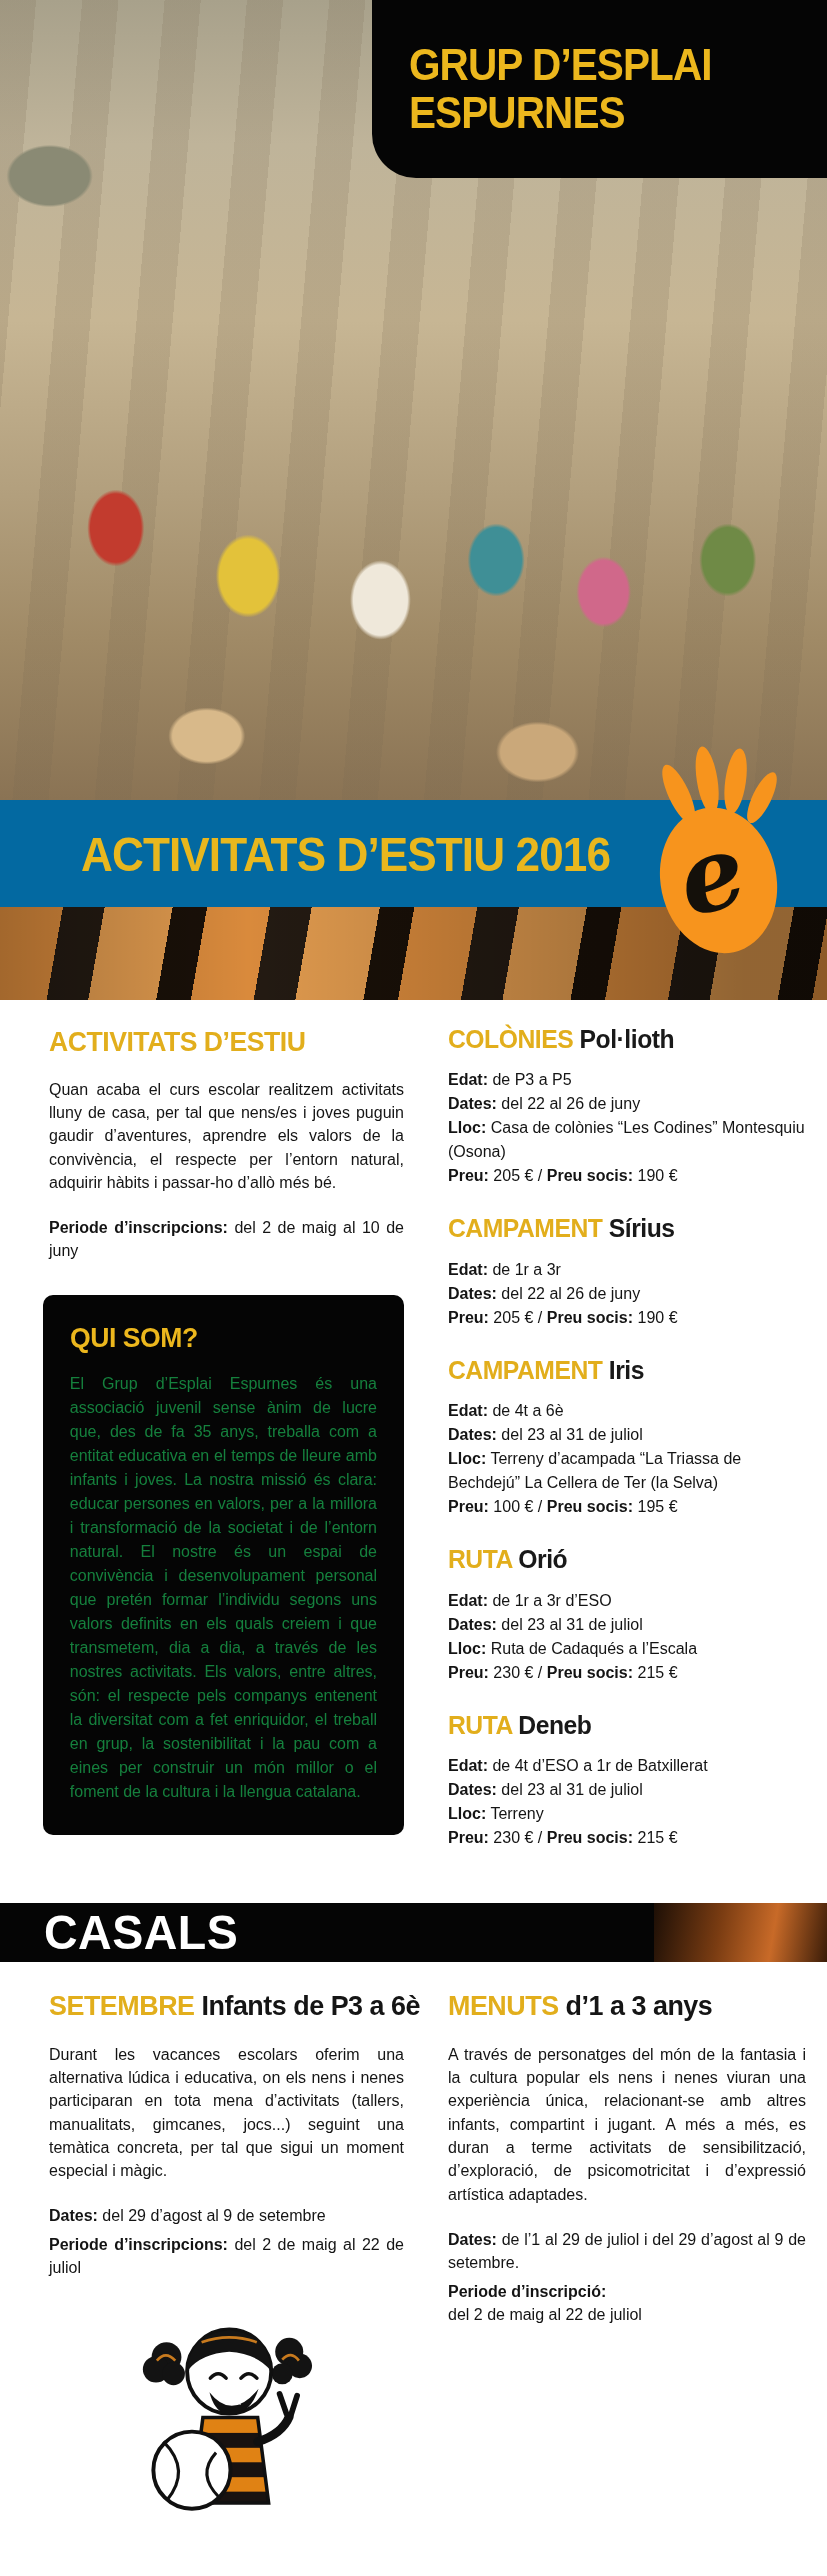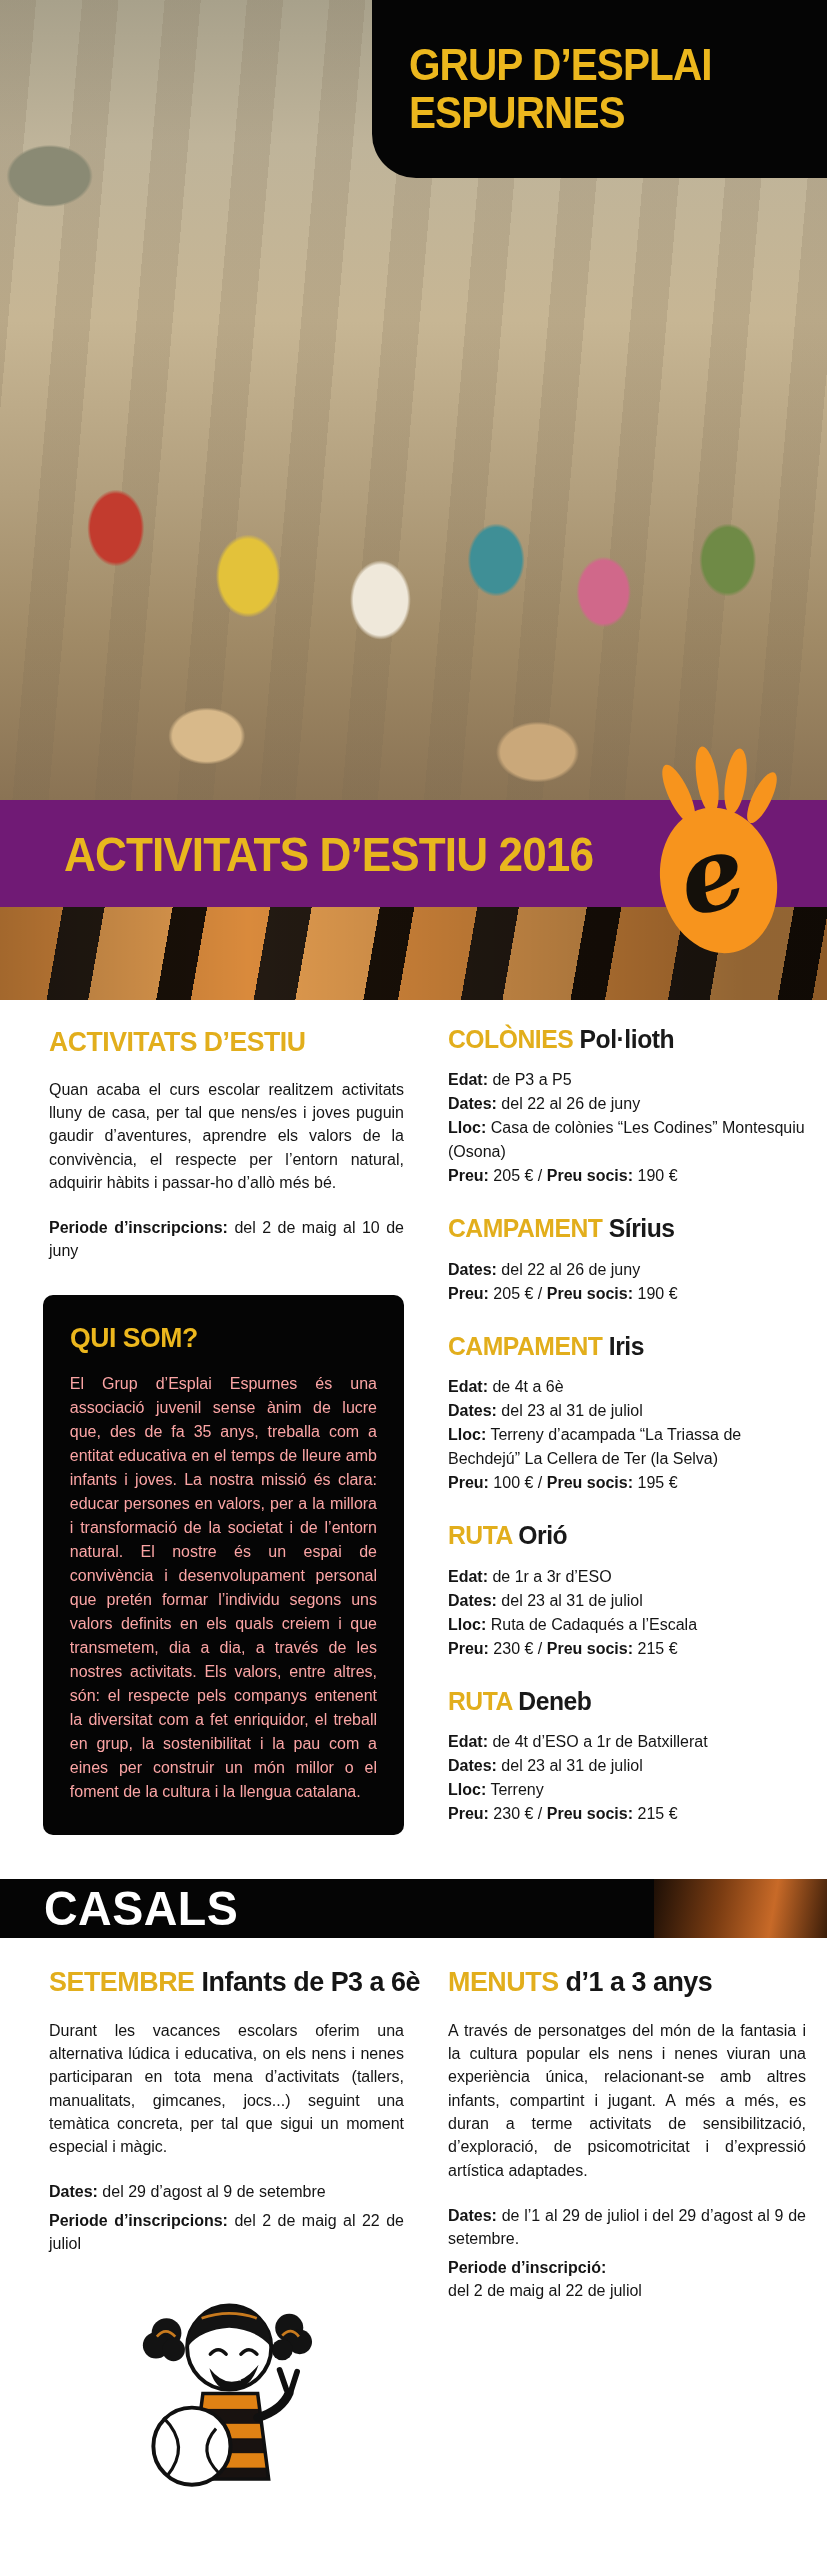--- a/index.html
+++ b/index.html
@@ -24,21 +24,21 @@
       linear-gradient(180deg,#a8a18b 0,#bfb49a 18%,#c7b694 40%,#b29f7d 62%,#a08a66 80%,#8a7354 100%);
   }
   .title-box{position:absolute;top:0;right:0;width:455px;height:178px;background:#050505;
     border-bottom-left-radius:44px;display:flex;flex-direction:column;justify-content:center;
     padding-left:37px;box-sizing:border-box;}
   .title-line{color:#ecb71d;font-size:45px;font-weight:bold;letter-spacing:-1px;line-height:1.06;
     transform:scaleX(.9);transform-origin:left center;white-space:nowrap;}
 
   
   .banner-wrap{position:relative;}
-  .banner{height:107px;background:#701a75;display:flex;align-items:center;padding-left:64px;}
+  .banner{height:107px;background:#0369a1;display:flex;align-items:center;padding-left:81px;}
   .banner-title{color:#e8b71e;font-size:49px;font-weight:bold;letter-spacing:-1px;
     transform:scaleX(.9);transform-origin:left center;white-space:nowrap;}
   .hand-logo{position:absolute;right:32px;top:-56px;width:155px;height:219px;z-index:6;}
 
   .strip{height:93px;background:
      linear-gradient(90deg, rgba(0,0,0,.25), rgba(0,0,0,0) 30%, rgba(0,0,0,.35) 90%),
      repeating-linear-gradient(100deg,#d98a3c 0 62px,#231a12 62px 103px,#e09a4e 103px 170px,#191008 170px 204px);}
 
   
   .content,.casals-content{display:flex;box-sizing:border-box;}
@@ -49,21 +49,21 @@
 
   h2.sec{color:#e2ae1c;font-size:28px;font-weight:bold;letter-spacing:-0.5px;margin:2.1px 0 19.6px;
     transform:scaleX(.95);transform-origin:left;}
   p.body{font-size:16px;line-height:1.46;text-align:justify;margin:0 0 21.6px;}
   p.pline{font-size:16px;line-height:1.46;margin:0 0 5.2px;text-align:justify;}
   p.pline strong{font-weight:bold;}
 
   .quisom{background:#050505;border-radius:10px;padding:27px 27px 31px;margin:32px 0 0 -6.2px;}
   .quisom h2{color:#ecb71d;font-size:28px;font-weight:bold;margin:0 0 18.5px;letter-spacing:-0.5px;
     transform:scaleX(.95);transform-origin:left;}
-  .quisom p{color:#fca5a5;font-size:16px;line-height:1.5;text-align:justify;margin:0;}
+  .quisom p{color:#15803d;font-size:16px;line-height:1.5;text-align:justify;margin:0;}
 
   .activity{margin-bottom:25px;}
   .activity h3{font-size:26px;margin:0 0 13.4px;letter-spacing:-0.5px;transform:scaleX(.95);transform-origin:left;white-space:nowrap;}
   .activity .atype{color:#e2ae1c;font-weight:bold;}
   .activity .aname{color:#191919;font-weight:bold;}
   .aline{font-size:16px;line-height:1.5;margin:0;}
 
   
   .casals-band{height:59px;background:#050505;display:flex;align-items:center;position:relative;overflow:hidden;}
   .casals-band h2{color:#fff;font-size:49px;font-weight:bold;margin:0 0 0 44px;letter-spacing:0.5px;
@@ -121,20 +121,21 @@
       <div class="activity">
         <h3><span class="atype">COLÒNIES</span> <span class="aname">Pol·lioth</span></h3>
         <p class="aline"><strong>Edat:</strong> <span>de P3 a P5</span></p>
         <p class="aline"><strong>Dates:</strong> <span>del 22 al 26 de juny</span></p>
         <p class="aline"><strong>Lloc:</strong> <span>Casa de colònies “Les Codines” Montesquiu (Osona)</span></p>
         <p class="aline"><strong>Preu:</strong> <span>205 €</span> <span>/</span> <strong>Preu socis:</strong> <span>190 €</span></p>
       </div>
 
       <div class="activity">
         <h3><span class="atype">CAMPAMENT</span> <span class="aname">Sírius</span></h3>
+        <p class="aline"><strong>Edat:</strong> <span>de 1r a 3r</span></p>
         <p class="aline"><strong>Dates:</strong> <span>del 22 al 26 de juny</span></p>
         <p class="aline"><strong>Preu:</strong> <span>205 €</span> <span>/</span> <strong>Preu socis:</strong> <span>190 €</span></p>
       </div>
 
       <div class="activity">
         <h3><span class="atype">CAMPAMENT</span> <span class="aname">Iris</span></h3>
         <p class="aline"><strong>Edat:</strong> <span>de 4t a 6è</span></p>
         <p class="aline"><strong>Dates:</strong> <span>del 23 al 31 de juliol</span></p>
         <p class="aline"><strong>Lloc:</strong> <span>Terreny d’acampada “La Triassa de Bechdejú” La Cellera de Ter (la Selva)</span></p>
         <p class="aline"><strong>Preu:</strong> <span>100 €</span> <span>/</span> <strong>Preu socis:</strong> <span>195 €</span></p>

